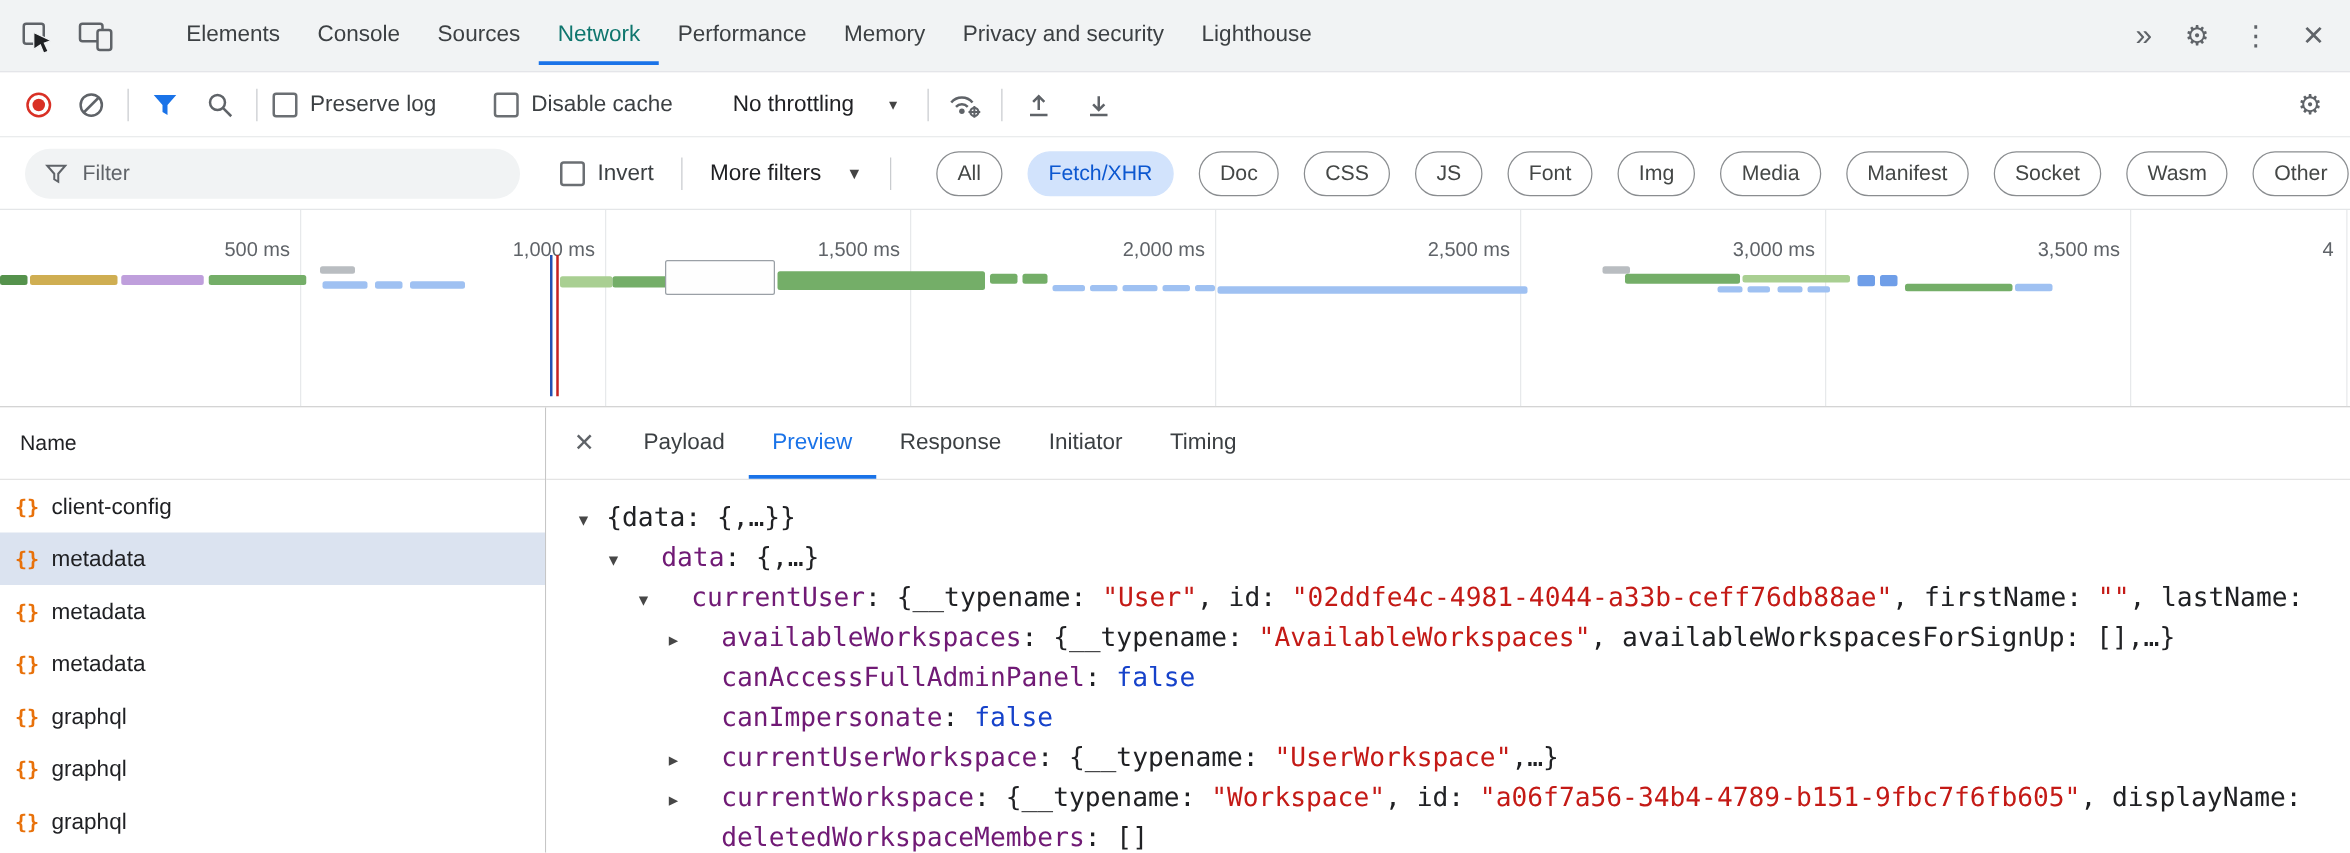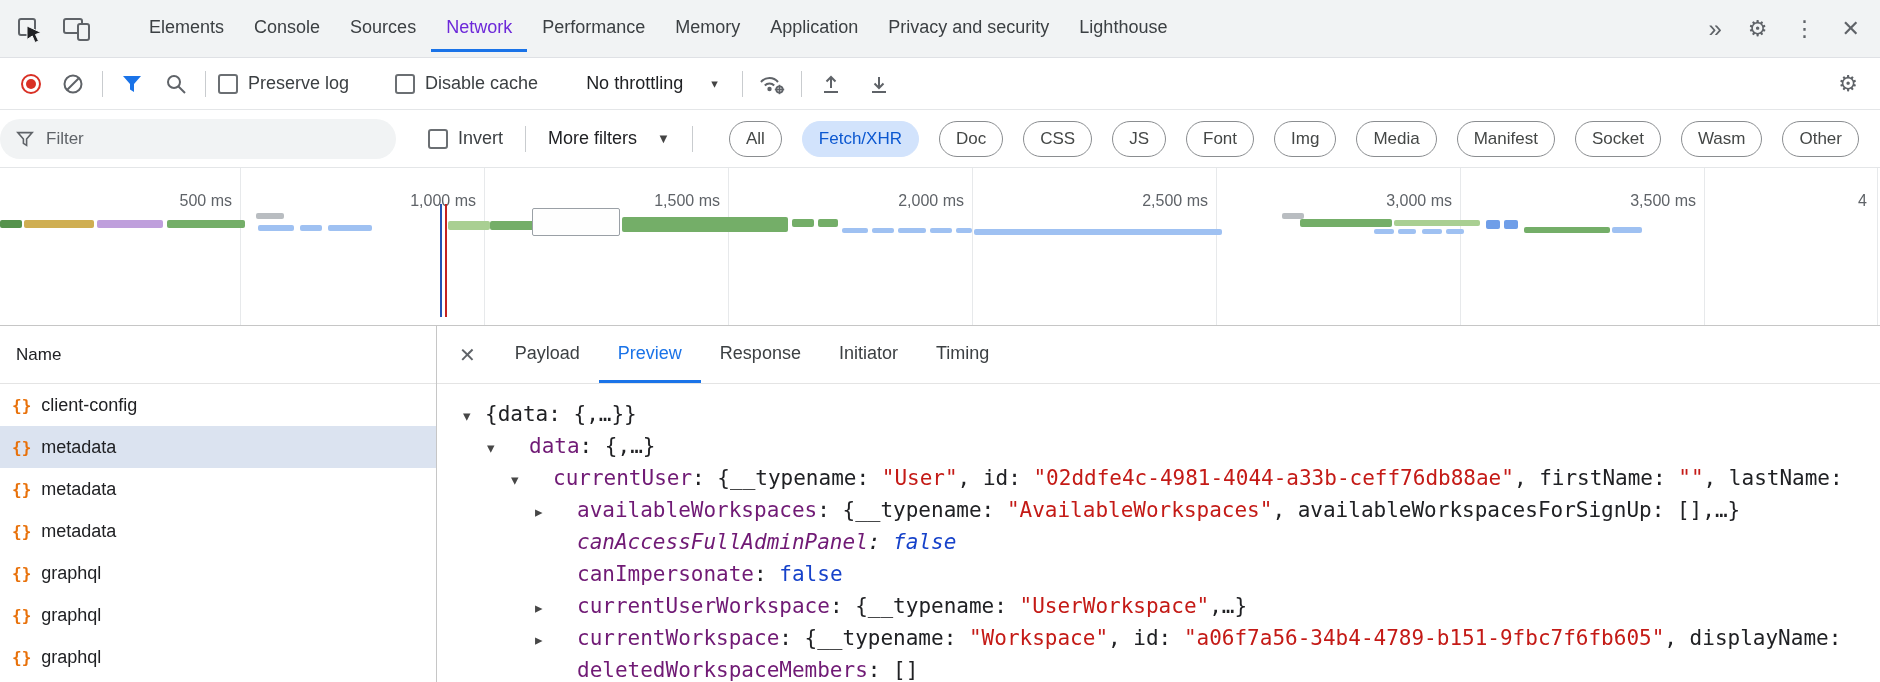--- a/index.html
+++ b/index.html
@@ -7,40 +7,40 @@
     font-family:"Liberation Sans","DejaVu Sans",sans-serif; color:#202124; }
 
   
   .topbar { position:absolute; top:0; left:0; width:1880px; height:58px;
     background:#f1f3f4; border-bottom:1px solid #dfe1e5; display:flex; align-items:center; }
   .left-icons { display:flex; align-items:center; gap:14px; margin-left:12px; }
   .tbtn { width:34px; height:34px; display:flex; align-items:center; justify-content:center; }
   .dt-tabs { display:flex; align-items:stretch; height:46px; margin-left:40px; }
   .dt-tab { display:flex; align-items:center; padding:0 15px; font-size:18px; color:#3c4043;
     border-bottom:3px solid transparent; white-space:nowrap; cursor:default; }
-  .dt-tab.active { color:#6d28d9; border-bottom-color:#1a73e8; }
+  .dt-tab.active { color:#0f766e; border-bottom-color:#1a73e8; }
   .right-icons { margin-left:auto; display:flex; align-items:center; gap:26px; margin-right:20px; color:#5f6368; }
   .glyph { font-size:22px; color:#5f6368; line-height:1; }
   .glyph.big { font-size:24px; }
 
   
   .nettoolbar { position:absolute; top:58px; left:0; width:1880px; height:52px; background:#fff;
     border-bottom:1px solid #e4e6e8; display:flex; align-items:center; padding-left:14px; }
   .vdiv { width:1px; height:26px; background:#c9cccf; margin:0 12px; }
   .rec-outer { width:20px; height:20px; border:2px solid #d93025; border-radius:50%;
     display:flex; align-items:center; justify-content:center; }
   .rec-inner { width:10px; height:10px; background:#d93025; border-radius:50%; }
   .cb { width:20px; height:20px; border:2px solid #6b6f73; border-radius:3px; background:#fff; flex:none; }
   .cb-group { display:flex; align-items:center; gap:10px; font-size:18px; color:#3c4043; white-space:nowrap; }
   .throttle { display:flex; align-items:center; gap:28px; font-size:18px; color:#202124; }
   .caret { font-size:13px; color:#444; }
 
   
   .filterbar { position:absolute; top:110px; left:0; width:1880px; height:58px; background:#fff;
-    border-bottom:1px solid #e4e6e8; display:flex; align-items:center; padding-left:0; }
+    border-bottom:1px solid #e4e6e8; display:flex; align-items:center; padding-left:20px; }
   .filter-input { width:396px; height:40px; border-radius:20px; background:#f1f3f4;
     display:flex; align-items:center; padding-left:16px; gap:12px; }
   .filter-input input { border:none; outline:none; background:transparent; font-size:17px; width:320px;
     font-family:"Liberation Sans","DejaVu Sans",sans-serif; color:#202124; }
   .filter-input input::placeholder { color:#5f6368; }
   .pills { display:flex; align-items:center; gap:20px; margin-left:14px; }
   .pill { height:36px; display:flex; align-items:center; padding:0 16px; border-radius:18px;
     border:1px solid #8a8d90; font-size:17px; color:#444746; white-space:nowrap; }
   .pill.selected { background:#d2e3fc; border-color:#d2e3fc; color:#0b57d0; }
 
@@ -98,21 +98,20 @@
     </div>
   </div>
 
   <div class="dt-tabs">
       <div class="dt-tab">Elements</div>
       <div class="dt-tab">Console</div>
       <div class="dt-tab">Sources</div>
       <div class="dt-tab active">Network</div>
       <div class="dt-tab">Performance</div>
       <div class="dt-tab">Memory</div>
-      <div class="dt-tab">Application</div>
       <div class="dt-tab">Privacy and security</div>
       <div class="dt-tab">Lighthouse</div>
     </div>
 
   <div class="right-icons">
     <span class="glyph big">»</span>
     <span class="glyph">⚙</span>
     <span class="glyph">⋮</span>
     <span class="glyph">✕</span>
   </div>
@@ -313,20 +312,20 @@
           <div class="d-tab">Response</div>
           <div class="d-tab">Initiator</div>
           <div class="d-tab">Timing</div>
         </div>
     </div>
     <div class="preview">
         <div class="p-line" style="padding-left: 26px;"><span class="tri">▾</span><span class="seg-plain">{data: {,…}}</span></div>
         <div class="p-line" style="padding-left: 50px;"><span class="tri">▾</span><span class="seg-key">data</span><span class="seg-plain">: {,…}</span></div>
         <div class="p-line" style="padding-left: 74px;"><span class="tri">▾</span><span class="seg-key">currentUser</span><span class="seg-plain">: {__typename: </span><span class="seg-str">"User"</span><span class="seg-plain">, id: </span><span class="seg-str">"02ddfe4c-4981-4044-a33b-ceff76db88ae"</span><span class="seg-plain">, firstName: </span><span class="seg-str">""</span><span class="seg-plain">, lastName:</span></div>
         <div class="p-line" style="padding-left: 98px;"><span class="tri">▸</span><span class="seg-key">availableWorkspaces</span><span class="seg-plain">: {__typename: </span><span class="seg-str">"AvailableWorkspaces"</span><span class="seg-plain">, availableWorkspacesForSignUp: [],…}</span></div>
-        <div class="p-line" style="padding-left: 98px; font-style: italic;"><span class="tri"></span><span class="seg-key">canAccessFullAdminPanel</span><span class="seg-plain">: </span><span class="seg-bool">false</span></div>
+        <div class="p-line" style="padding-left: 98px;"><span class="tri"></span><span class="seg-key">canAccessFullAdminPanel</span><span class="seg-plain">: </span><span class="seg-bool">false</span></div>
         <div class="p-line" style="padding-left: 98px;"><span class="tri"></span><span class="seg-key">canImpersonate</span><span class="seg-plain">: </span><span class="seg-bool">false</span></div>
         <div class="p-line" style="padding-left: 98px;"><span class="tri">▸</span><span class="seg-key">currentUserWorkspace</span><span class="seg-plain">: {__typename: </span><span class="seg-str">"UserWorkspace"</span><span class="seg-plain">,…}</span></div>
         <div class="p-line" style="padding-left: 98px;"><span class="tri">▸</span><span class="seg-key">currentWorkspace</span><span class="seg-plain">: {__typename: </span><span class="seg-str">"Workspace"</span><span class="seg-plain">, id: </span><span class="seg-str">"a06f7a56-34b4-4789-b151-9fbc7f6fb605"</span><span class="seg-plain">, displayName:</span></div>
         <div class="p-line" style="padding-left: 98px;"><span class="tri"></span><span class="seg-key">deletedWorkspaceMembers</span><span class="seg-plain">: []</span></div>
       </div>
   </div>
 </div>
 
 </body></html>

